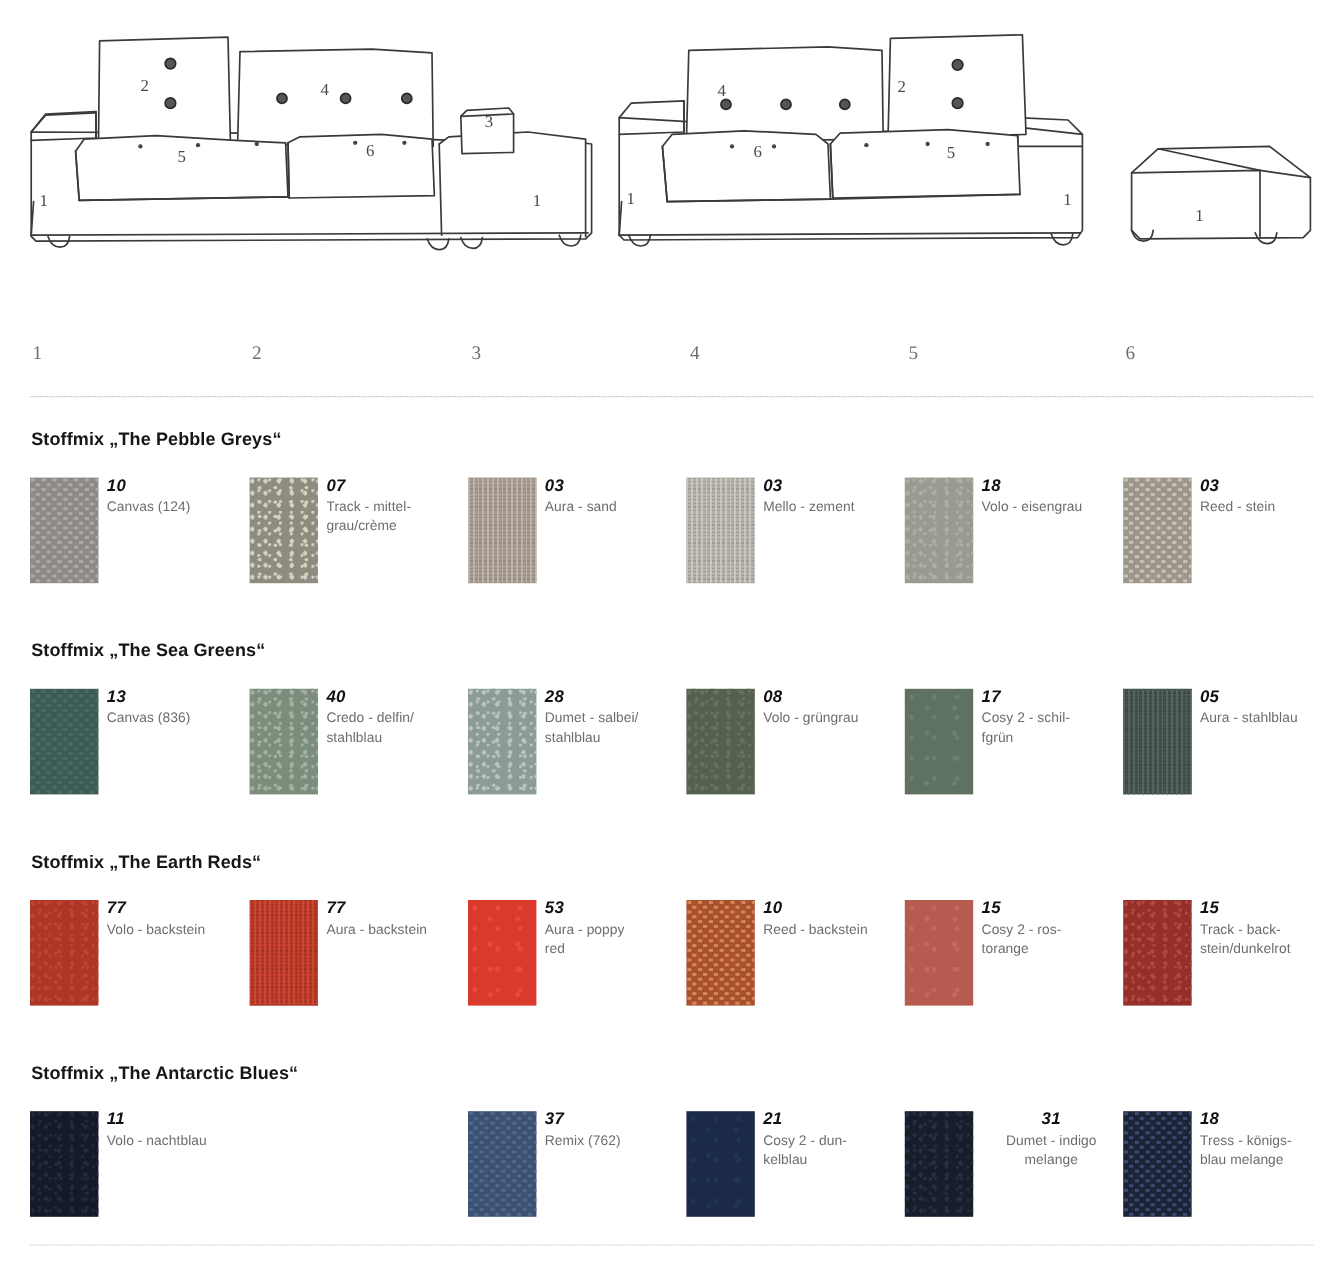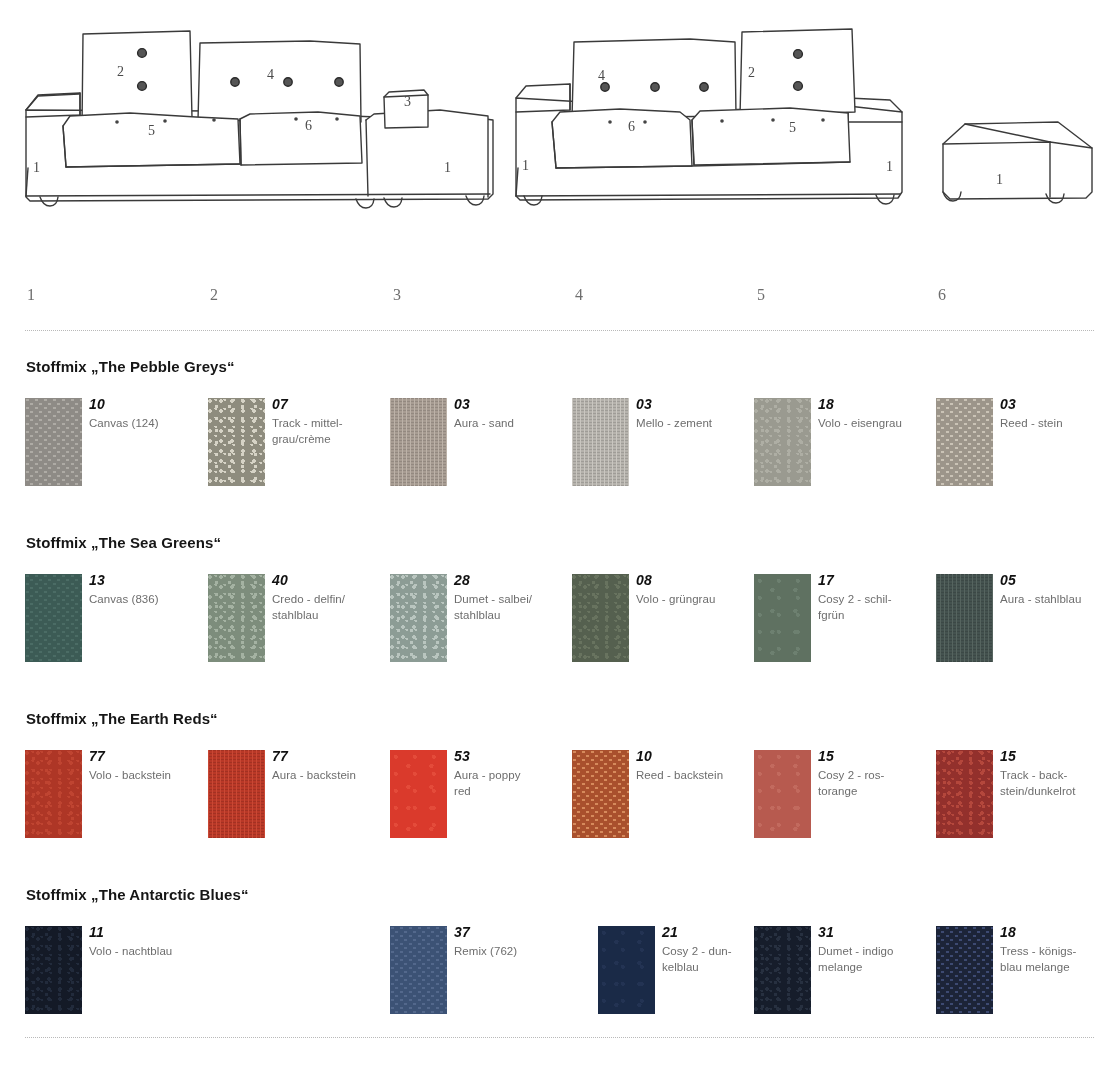--- a/index.html
+++ b/index.html
@@ -399,28 +399,28 @@
               <div class="swatch-name">Volo - nachtblau</div>
             </div>
           </div>
           <div class="swatch-item" style="left: 390px; padding-left: 36px;">
             <div class="swatch-chip" style="background-color:#3c5275;background-image:radial-gradient(ellipse 3px 2.4px at 25% 25%, #53688c 60%, transparent 62%),radial-gradient(ellipse 3px 2.4px at 75% 75%, #53688c 60%, transparent 62%),radial-gradient(ellipse 2.6px 2px at 75% 25%, #3c5275 60%, transparent 62%);background-size:9px 8px,9px 8px,9px 8px;"></div>
             <div class="swatch-text">
               <div class="swatch-code">37</div>
               <div class="swatch-name">Remix (762)</div>
             </div>
           </div>
-          <div class="swatch-item" style="left: 598px;">
+          <div class="swatch-item" style="left: 572px;">
             <div class="swatch-chip" style="background-color:#1a2a47;background-image:radial-gradient(circle 5px at 30% 40%, #233353 40%, transparent 42%),radial-gradient(circle 6px at 80% 75%, #233353 35%, transparent 37%);background-size:19px 17px,23px 21px;"></div>
             <div class="swatch-text">
               <div class="swatch-code">21</div>
               <div class="swatch-name">Cosy 2 - dun-<br>kelblau</div>
             </div>
           </div>
-          <div class="swatch-item" style="left: 754px;">
+          <div class="swatch-item" style="left: 754px; text-align: center;">
             <div class="swatch-chip" style="background-color:#161d2b;background-image:radial-gradient(circle 2.6px at 20% 30%, #273040 70%, transparent 72%),radial-gradient(circle 2.2px at 65% 70%, #273040 70%, transparent 72%),radial-gradient(circle 1.8px at 85% 20%, #273040 70%, transparent 72%),radial-gradient(circle 2.4px at 45% 90%, #161d2b 70%, transparent 72%);background-size:11px 10px,13px 12px,9px 9px,15px 14px;"></div>
             <div class="swatch-text">
               <div class="swatch-code">31</div>
               <div class="swatch-name">Dumet - indigo<br>melange</div>
             </div>
           </div>
           <div class="swatch-item" style="left: 936px;">
             <div class="swatch-chip" style="background-color:#1c2438;background-image:radial-gradient(ellipse 3px 2.4px at 25% 25%, #3d4a72 60%, transparent 62%),radial-gradient(ellipse 3px 2.4px at 75% 75%, #3d4a72 60%, transparent 62%),radial-gradient(ellipse 2.6px 2px at 75% 25%, #1c2438 60%, transparent 62%);background-size:9px 8px,9px 8px,9px 8px;"></div>
             <div class="swatch-text">
               <div class="swatch-code">18</div>

